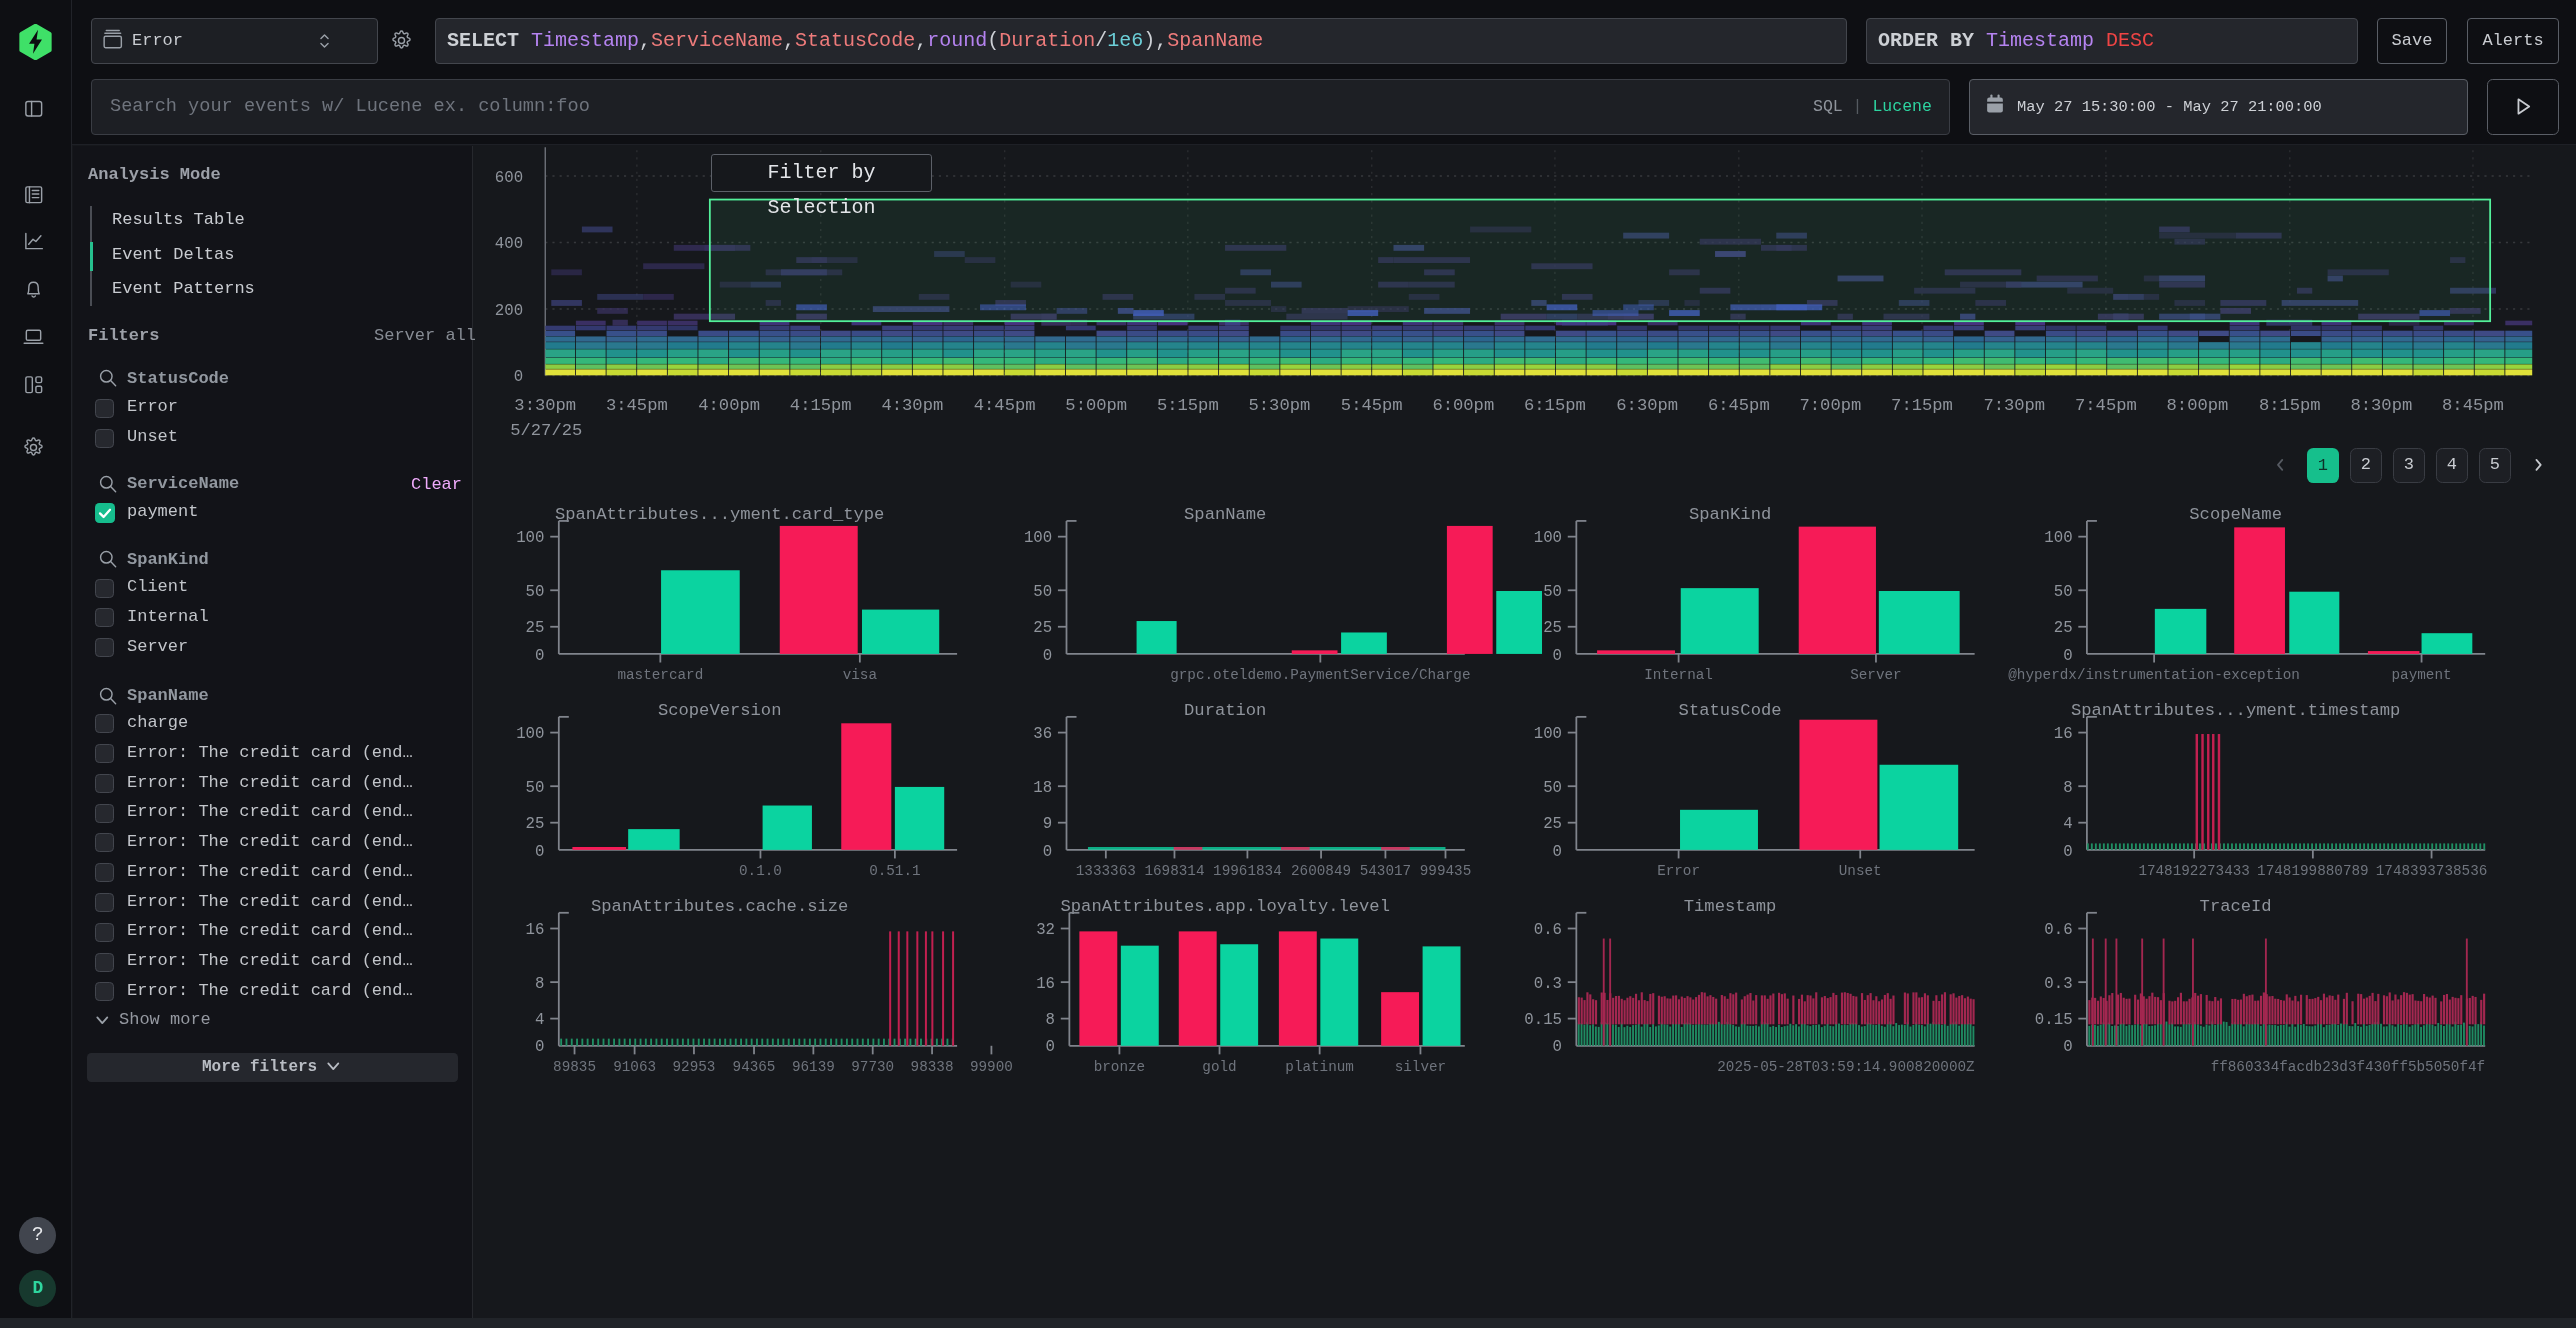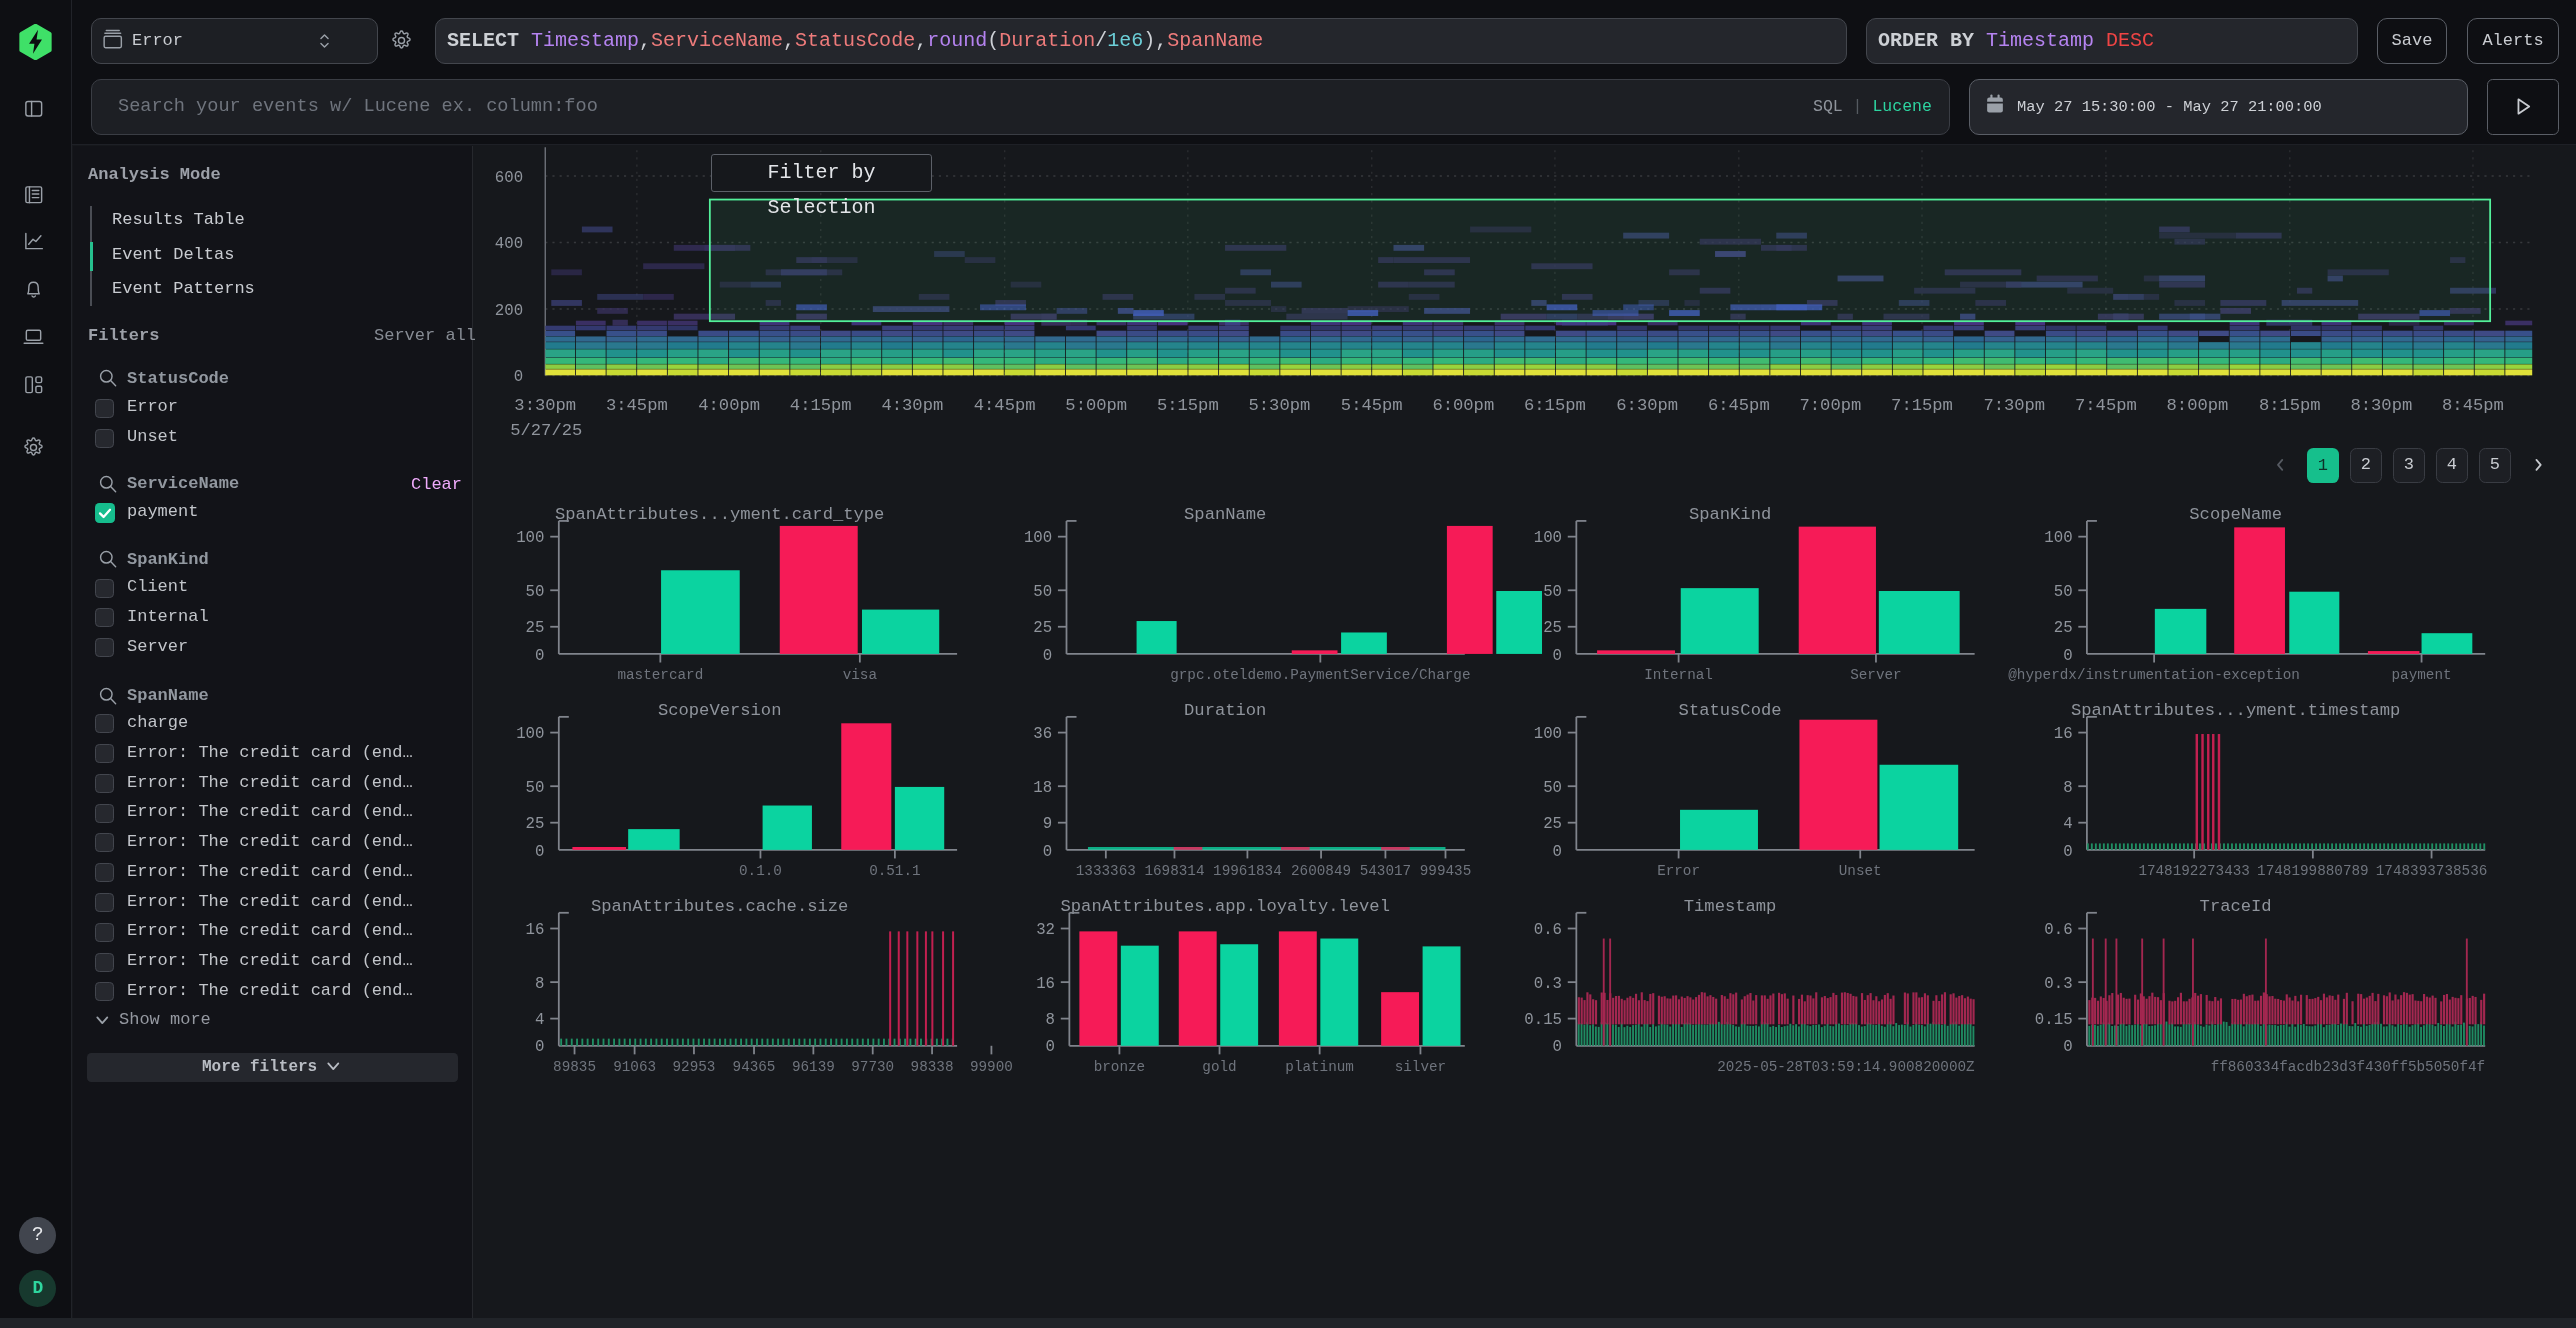--- a/index.html
+++ b/index.html
@@ -1,18 +1,18 @@
 <!DOCTYPE html>
 <html style="font-size:11.4px"><head><meta charset="utf-8"><style>
 
 * { margin:0; padding:0; box-sizing:border-box; }
 html,body { width:2576px; height:1328px; background:#16181c; overflow:hidden; }
 body { font-family:"Liberation Mono", monospace; color:#c9ccd1; position:relative; }
 .abs { position:absolute; }
-.bx { position:absolute; border:1.4px solid #43464d; border-radius:10px; background:#24262c; }
+.bx { position:absolute; border:1.4px solid #43464d; border-radius:4px; background:#24262c; }
 .lbl { position:absolute; white-space:nowrap; }
 .cb { position:absolute; width:18.6px; height:18.6px; border-radius:4.3px; background:#26282e; border:1.4px solid #43464e; }
 .cbg { position:absolute; width:20px; height:20px; border-radius:4.3px; background:#16bd8d; }
 
 </style></head><body>
 <div class="abs" style="left:0;top:0;width:2576px;height:145px;background:#0e0f13;border-bottom:1.4px solid #1e2026"></div>
 <div class="abs" style="left:0;top:0;width:72px;height:1318px;background:#0e0f13;border-right:1.4px solid #212329"></div>
 <div class="abs" style="left:73px;top:146px;width:400px;height:1172px;background:#121318;border-right:1.4px solid #26282d"></div>
 <div class="abs" style="left:0;top:1318px;width:2576px;height:10px;background:#212429"></div>
 <svg style="position:absolute;left:19.3px;top:23.6px" width="33" height="36" viewBox="0 0 46 50">
@@ -69,21 +69,21 @@
     <path d="M12.7 2.6 a1.9 1.9 0 0 1 3.6 0 l.4 1.3 a1.9 1.9 0 0 0 2.8 1.1 l1.2-.7 a1.9 1.9 0 0 1 2.6 2.6 l-.7 1.2 a1.9 1.9 0 0 0 1.1 2.8 l1.3.4 a1.9 1.9 0 0 1 0 3.6 l-1.3.4 a1.9 1.9 0 0 0 -1.1 2.8 l.7 1.2 a1.9 1.9 0 0 1 -2.6 2.6 l-1.2-.7 a1.9 1.9 0 0 0 -2.8 1.1 l-.4 1.3 a1.9 1.9 0 0 1 -3.6 0 l-.4-1.3 a1.9 1.9 0 0 0 -2.8-1.1 l-1.2.7 a1.9 1.9 0 0 1 -2.6-2.6 l.7-1.2 a1.9 1.9 0 0 0 -1.1-2.8 l-1.3-.4 a1.9 1.9 0 0 1 0-3.6 l1.3-.4 a1.9 1.9 0 0 0 1.1-2.8 l-.7-1.2 a1.9 1.9 0 0 1 2.6-2.6 l1.2.7 a1.9 1.9 0 0 0 2.8-1.1 Z"></path>
     <circle cx="14.5" cy="14.5" r="4.2"></circle>
   </svg>
 <div class="bx" style="left:435px;top:18px;width:1412px;height:46px"></div>
 <div class="lbl" style="left:447px;top:18px;height:46px;line-height:46px;font-size:20px"><span style="color:#cdd0d5;font-weight:bold">SELECT </span><span style="color:#b583f0">Timestamp</span><span style="color:#cdd0d5">,</span><span style="color:#ee7b7b">ServiceName</span><span style="color:#cdd0d5">,</span><span style="color:#ee7b7b">StatusCode</span><span style="color:#cdd0d5">,</span><span style="color:#b583f0">round</span><span style="color:#cdd0d5">(</span><span style="color:#ee7b7b">Duration</span><span style="color:#cdd0d5">/</span><span style="color:#6ccfd8">1e6</span><span style="color:#cdd0d5">),</span><span style="color:#ee7b7b">SpanName</span></div>
 <div class="bx" style="left:1866px;top:18px;width:492px;height:46px"></div>
 <div class="lbl" style="left:1878px;top:18px;height:46px;line-height:46px;font-size:20px"><span style="color:#cdd0d5;font-weight:bold">ORDER BY </span><span style="color:#b583f0">Timestamp</span> <span style="color:#ef4444">DESC</span></div>
 <div class="bx" style="left:2377px;top:18px;width:70px;height:46px;background:transparent;border-color:#5a5e66;text-align:center;line-height:43px;font-size:17px;color:#c9ccd1">Save</div>
 <div class="bx" style="left:2467px;top:18px;width:92px;height:46px;background:transparent;border-color:#5a5e66;text-align:center;line-height:43px;font-size:17px;color:#c9ccd1">Alerts</div>
 <div class="bx" style="left:91px;top:79px;width:1859px;height:56px;background:#1d1f24;border-color:#3a3d44"></div>
-<div class="lbl" style="left:118px;top:79px;height:56px;line-height:56px;font-size:18.6px;color:#6f747d">Search your events w/ Lucene ex. column:foo</div>
+<div class="lbl" style="left:110px;top:79px;height:56px;line-height:56px;font-size:18.6px;color:#6f747d">Search your events w/ Lucene ex. column:foo</div>
 <div class="lbl" style="left:1813px;top:79px;height:56px;line-height:56px;font-size:16.5px;color:#8f949c">SQL <span style="color:#555a61">|</span> <span style="color:#2dd4a0">Lucene</span></div>
 <div class="bx" style="left:1969px;top:79px;width:499px;height:56px;border-color:#5a5e66"></div>
 <svg style="position:absolute;left:1985px;top:94px" width="20" height="21.5" viewBox="0 0 28 30" fill="none" stroke="#9aa0a8" stroke-width="2" stroke-linecap="round" stroke-linejoin="round">
     <rect x="3" y="5" width="22" height="21" rx="3" fill="#9aa0a8" stroke="none"></rect>
     <line x1="9" y1="2" x2="9" y2="8" stroke="#9aa0a8" stroke-width="3"></line>
     <line x1="19" y1="2" x2="19" y2="8" stroke="#9aa0a8" stroke-width="3"></line>
     <line x1="3" y1="12" x2="25" y2="12" stroke="#24262c" stroke-width="2.5"></line>
   </svg>
 <div class="lbl" style="left:2017px;top:79px;height:56px;line-height:56px;font-size:15.4px;color:#ced1d6">May 27 15:30:00 - May 27 21:00:00</div>
 <div class="bx" style="left:2487px;top:79px;width:72px;height:56px;background:transparent;border-color:#5a5e66;border-radius:5.7px"></div>

